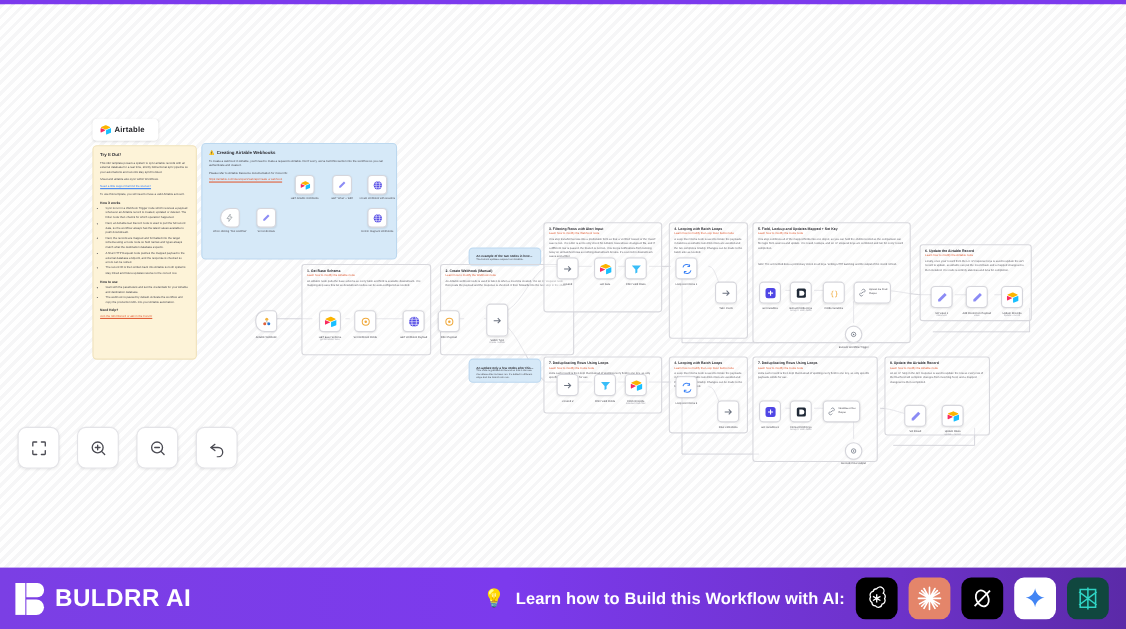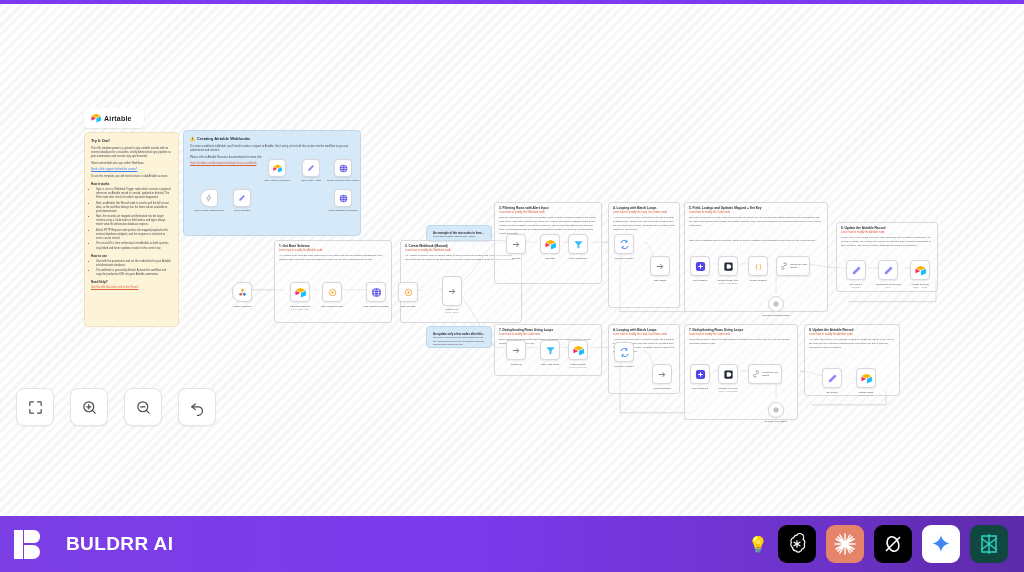--- a/index.html
+++ b/index.html
@@ -108,21 +108,21 @@
   #bottombar {
     position: absolute; left: 0; right: 0; bottom: 0; height: 56px;
     background: linear-gradient(90deg, #7b3fe4 0%, #7c3aed 45%, #6d32c9 80%, #5b2aa8 100%);
     display: flex; align-items: center; padding: 0 14px;
   }
   .brand { display: flex; align-items: center; gap: 9px; }
   .brand-mark { width: 27px; height: 29px; position: relative; }
   .brand-mark .bm-l { position:absolute; left:0; top:0; width:9px; height:29px; background:#fff; }
   .brand-mark .bm-r1 { position:absolute; left:10px; top:0; width:16px; height:13px; background:#fff; border-radius:0 6px 6px 0; }
   .brand-mark .bm-r2 { position:absolute; left:10px; top:15px; width:16px; height:14px; background:#fff; border-radius:0 7px 7px 0; }
-  .brand-txt { color:#fff; font-size: 19px; font-weight: 700; letter-spacing: .4px; margin-left: 16px; }
+  .brand-txt { color:#fff; font-size: 22px; font-weight: 700; letter-spacing: .4px; }
   .cta { margin-left: auto; display: flex; align-items: center; gap: 10px; padding-right: 2px; }
   .cta-text { color:#fff; font-size: 15px; font-weight: 600; letter-spacing: .1px; }
   .bulb { font-size: 16px; }
   .ai-icons { display: flex; gap: 10px; align-items: center; }
   .ai-ic { width: 38px; height: 38px; border-radius: 9px; display:flex; align-items:center; justify-content:center; }
   .ai-openai { background:#000; }
   .ai-claude { background:#e4856a; }
   .ai-grok   { background:#000; }
   .ai-gemini { background:#fff; }
   .ai-deep   { background:#10473f; }
@@ -582,20 +582,21 @@
       <div class="brand-mark">
         <div class="bm-l"></div>
           <div class="bm-r1"></div>
           <div class="bm-r2"></div>
       </div>
       <span class="brand-txt">BULDRR AI</span>
     </div>
 
     <div class="cta">
       <span class="bulb">💡</span>
+      <span class="cta-text">Learn how to Build this Workflow with AI:</span>
       <div class="ai-icons">
         <div class="ai-ic ai-openai">
           <svg viewBox="0 0 24 24" width="24" height="24" fill="none" stroke="#fff" stroke-width="1.2">
             <path d="M12 3.2a3.4 3.4 0 0 0-3.3 2.5 3.4 3.4 0 0 0-2.3 5 3.4 3.4 0 0 0 1.2 4.9 3.4 3.4 0 0 0 3.3 3.2 3.4 3.4 0 0 0 6-1.6 3.4 3.4 0 0 0 2.3-5 3.4 3.4 0 0 0-1.2-4.9A3.4 3.4 0 0 0 12 3.2z"></path>
             <path d="M12 8.2v7.6M8.6 10.1l6.8 3.8M15.4 10.1l-6.8 3.8"></path>
           </svg>
         </div>
         <div class="ai-ic ai-claude">
           <svg viewBox="0 0 24 24" width="24" height="24" stroke="#fff" stroke-width="1.5" stroke-linecap="round">
             <path d="M12 2v20M2 12h20M4.9 4.9l14.2 14.2M19.1 4.9L4.9 19.1M7 3l10 18M17 3L7 21M3 7l18 10M3 17l18-10"></path>

